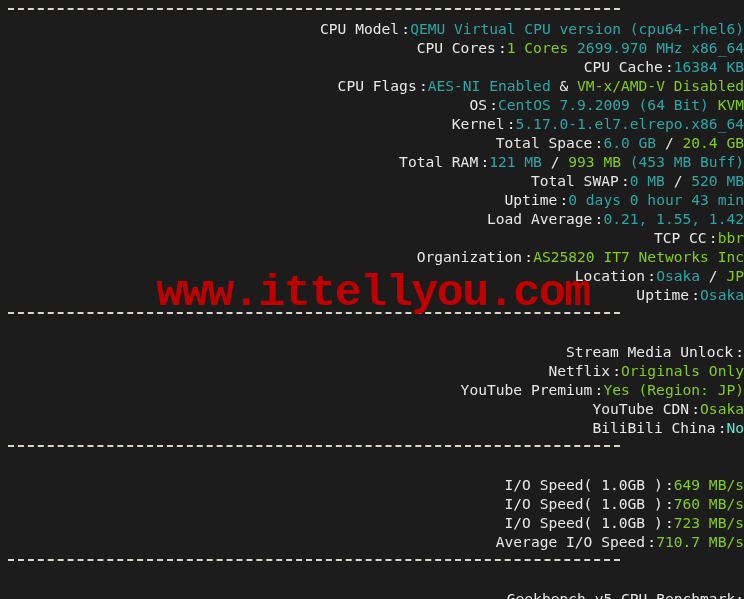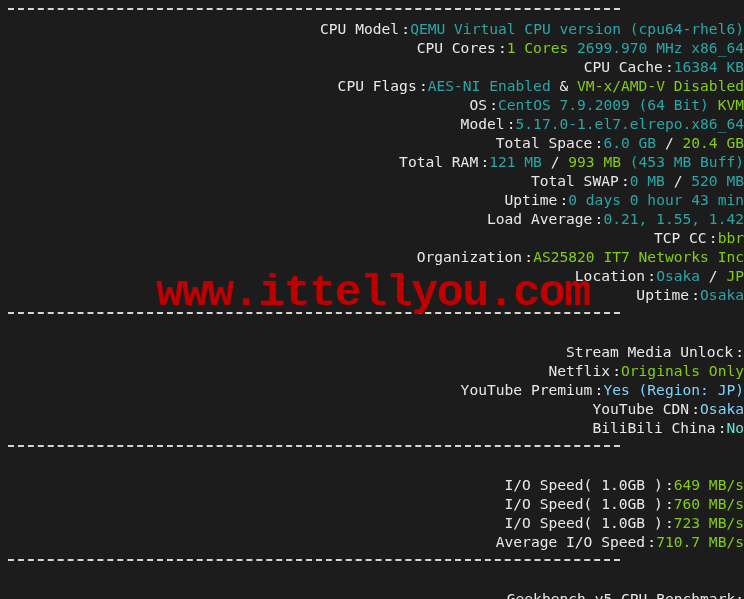--- a/index.html
+++ b/index.html
@@ -64,21 +64,21 @@
   }
   .colon {
     display: inline-block;
     width: 11px;
     color: #e8e8e8;
   }
   .val { white-space: pre; }
 
   .c-cyan   { color: #2aa6a6; }
   .c-yellow { color: #84cc16; }
-  .c-green  { color: #7dd3fc; }
+  .c-green  { color: #84cc16; }
   .c-red    { color: #5eead4; }
   .c-white  { color: #e8e8e8; }
 
   .plain {
     color: #e8e8e8;
     padding-left: 11px;
     white-space: pre;
   }
 
   #watermark {
@@ -104,21 +104,21 @@
 <div id="terminal">
   <div class="lines" id="lines">
       <div class="sep">
         <i></i>
       </div>
       <div class="row"><span class="label">CPU Model</span><span class="colon">:</span><span class="val c-cyan">QEMU Virtual CPU version (cpu64-rhel6)</span></div>
       <div class="row"><span class="label">CPU Cores</span><span class="colon">:</span><span class="val c-yellow">1 Cores</span><span class="val c-white"> </span><span class="val c-cyan">2699.970 MHz x86_64</span></div>
       <div class="row"><span class="label">CPU Cache</span><span class="colon">:</span><span class="val c-cyan">16384 KB</span></div>
       <div class="row"><span class="label">CPU Flags</span><span class="colon">:</span><span class="val c-cyan">AES-NI Enabled</span><span class="val c-white"> &amp; </span><span class="val c-yellow">VM-x/AMD-V Disabled</span></div>
       <div class="row"><span class="label">OS</span><span class="colon">:</span><span class="val c-cyan">CentOS 7.9.2009 (64 Bit) </span><span class="val c-yellow">KVM</span></div>
-      <div class="row"><span class="label">Model</span><span class="colon">:</span><span class="val c-cyan">5.17.0-1.el7.elrepo.x86_64</span></div>
+      <div class="row"><span class="label">Kernel</span><span class="colon">:</span><span class="val c-cyan">5.17.0-1.el7.elrepo.x86_64</span></div>
       <div class="row"><span class="label">Total Space</span><span class="colon">:</span><span class="val c-cyan">6.0 GB</span><span class="val c-white"> / </span><span class="val c-yellow">20.4 GB</span></div>
       <div class="row"><span class="label">Total RAM</span><span class="colon">:</span><span class="val c-cyan">121 MB</span><span class="val c-white"> / </span><span class="val c-yellow">993 MB</span><span class="val c-cyan"> (453 MB Buff)</span></div>
       <div class="row"><span class="label">Total SWAP</span><span class="colon">:</span><span class="val c-cyan">0 MB</span><span class="val c-white"> / </span><span class="val c-cyan">520 MB</span></div>
       <div class="row"><span class="label">Uptime</span><span class="colon">:</span><span class="val c-cyan">0 days 0 hour 43 min</span></div>
       <div class="row"><span class="label">Load Average</span><span class="colon">:</span><span class="val c-cyan">0.21, 1.55, 1.42</span></div>
       <div class="row"><span class="label">TCP CC</span><span class="colon">:</span><span class="val c-yellow">bbr</span></div>
       <div class="row"><span class="label">Organization</span><span class="colon">:</span><span class="val c-yellow">AS25820 IT7 Networks Inc</span></div>
       <div class="row"><span class="label">Location</span><span class="colon">:</span><span class="val c-cyan">Osaka</span><span class="val c-white"> / </span><span class="val c-yellow">JP</span></div>
       <div class="row"><span class="label">Uptime</span><span class="colon">:</span><span class="val c-cyan">Osaka</span></div>
       <div class="sep">

